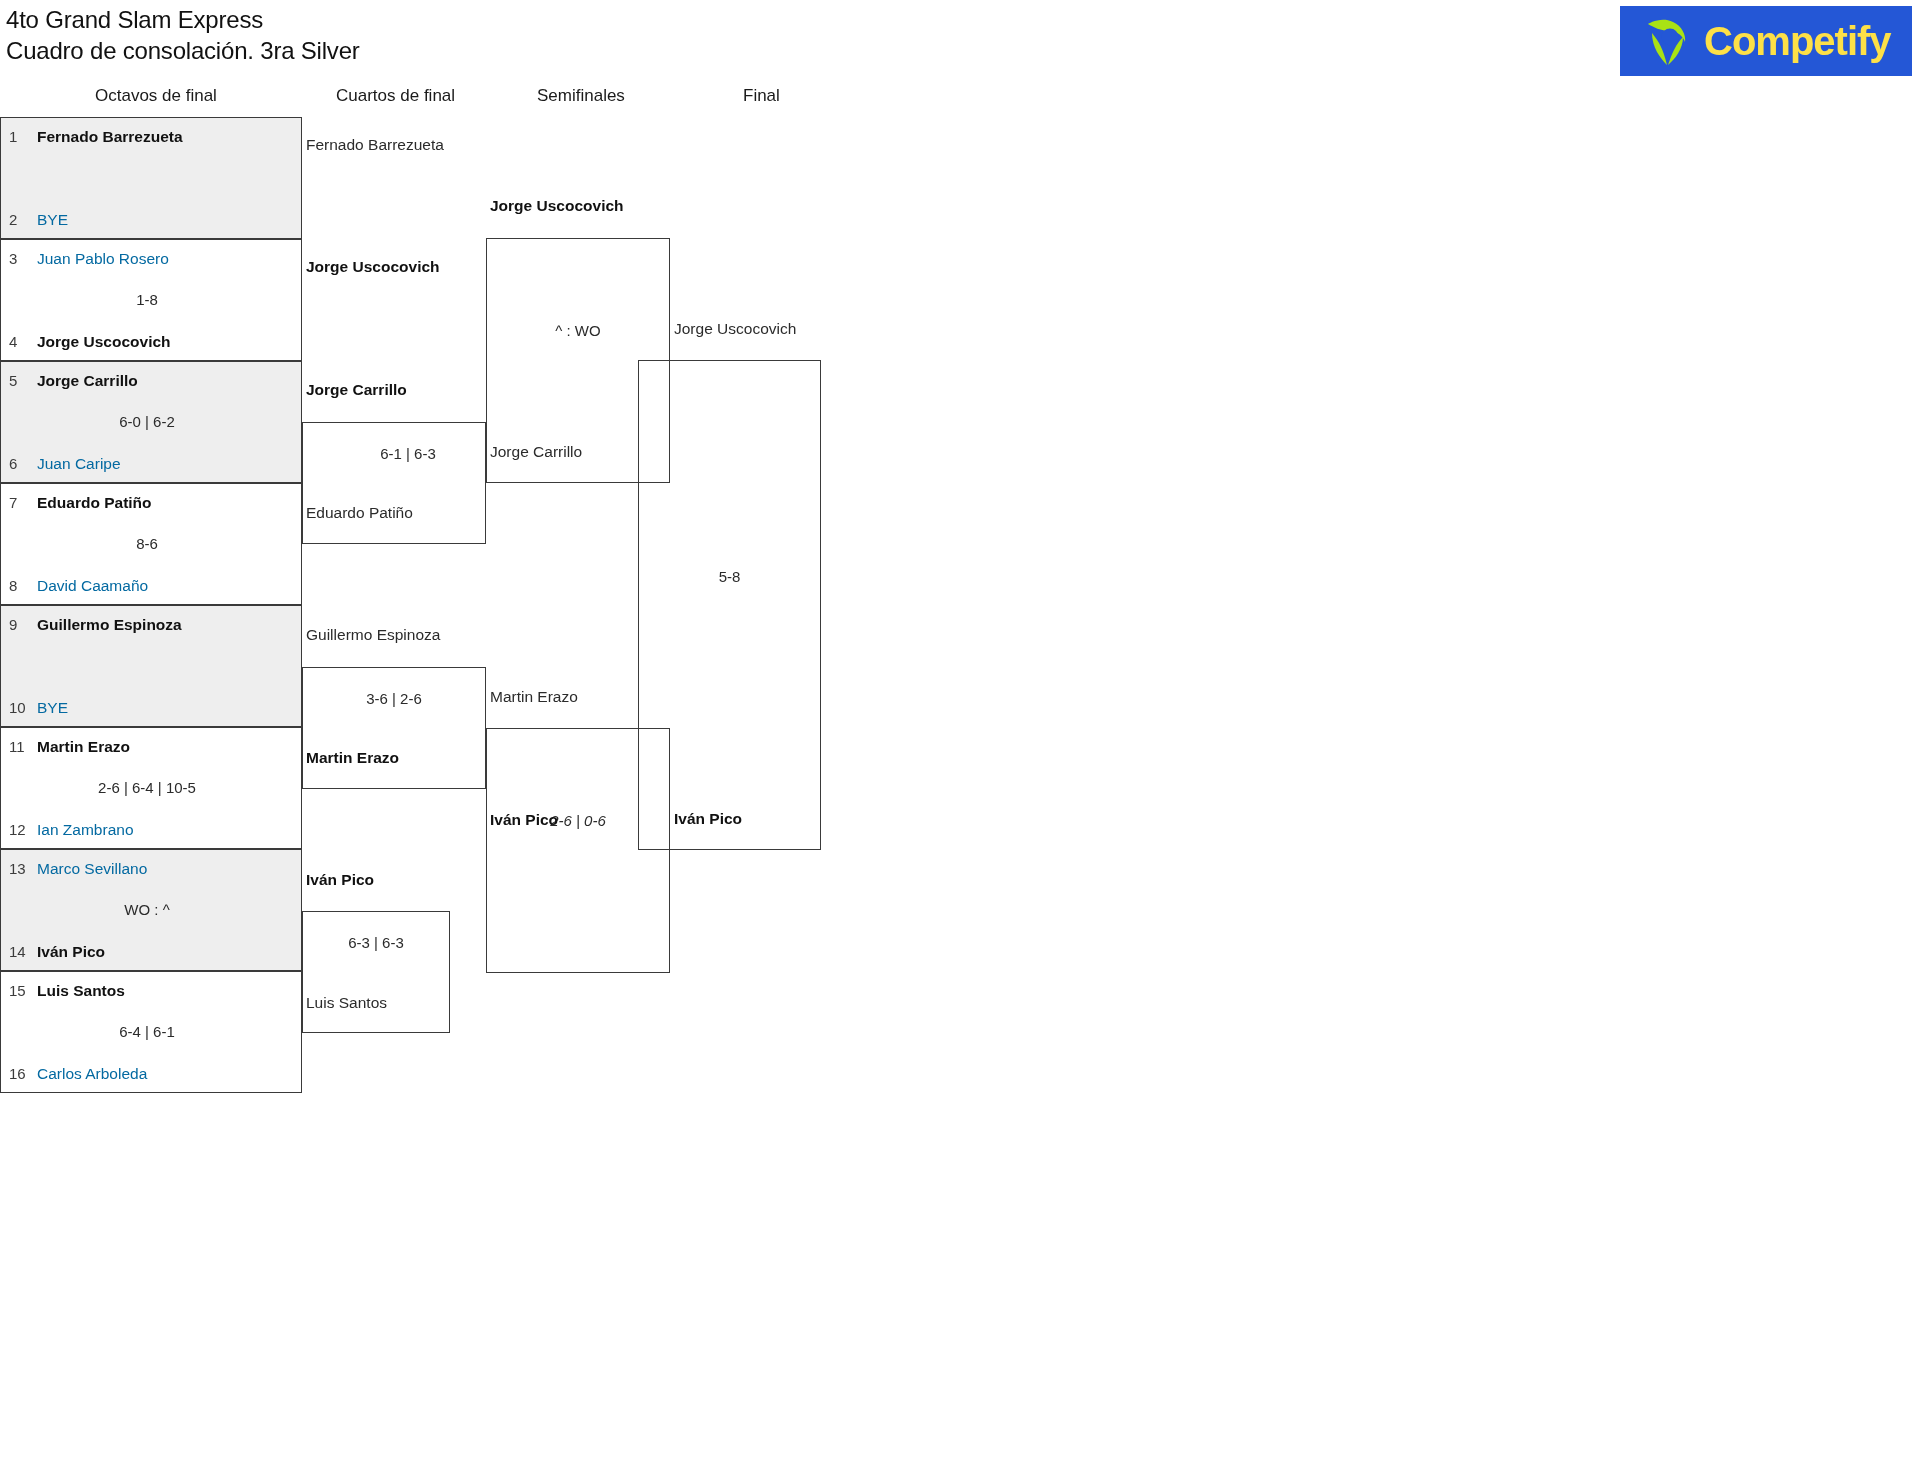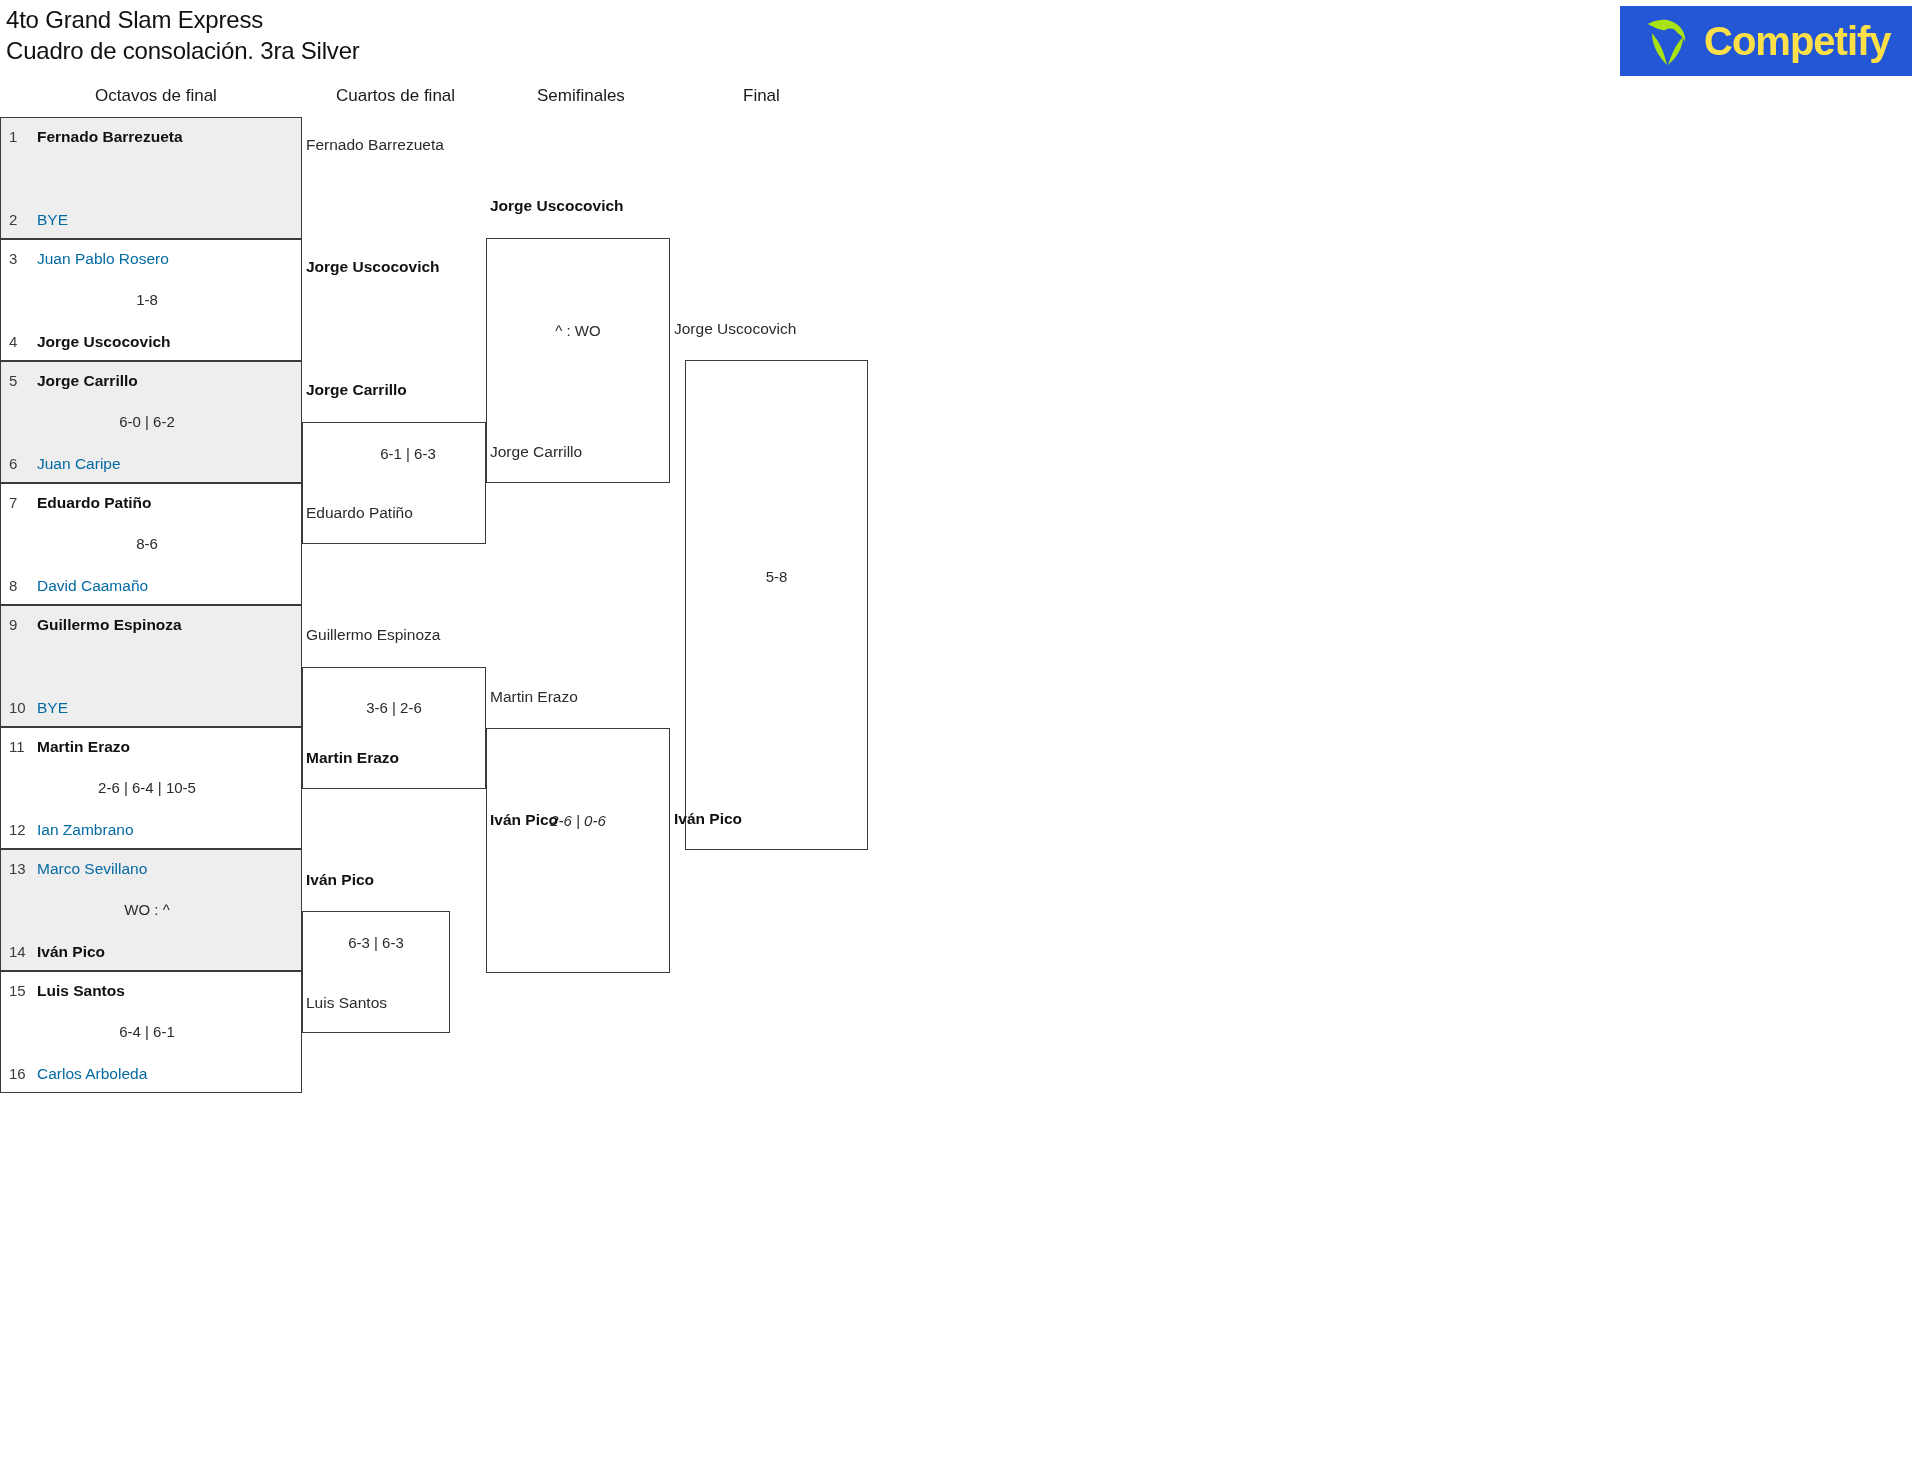--- a/index.html
+++ b/index.html
@@ -207,21 +207,21 @@
   <div class="plabel" style="left:306px;top:136px;">Fernado Barrezueta</div>
   <div class="plabel win" style="left:306px;top:258px;">Jorge Uscocovich</div>
 
   <div class="mbox" style="left:302px;top:422px;width:184px;height:122px;">
     <div class="mscore" style="top:22px;padding-left:28px;">6-1 | 6-3</div>
   </div>
   <div class="plabel win" style="left:306px;top:381px;">Jorge Carrillo</div>
   <div class="plabel" style="left:306px;top:504px;">Eduardo Patiño</div>
 
   <div class="mbox" style="left:302px;top:667px;width:184px;height:122px;">
-    <div class="mscore" style="top:22px;margin-top:9px;">3-6 | 2-6</div>
+    <div class="mscore" style="top:22px;">3-6 | 2-6</div>
   </div>
   <div class="plabel" style="left:306px;top:626px;">Guillermo Espinoza</div>
   <div class="plabel win" style="left:306px;top:749px;">Martin Erazo</div>
 
   <div class="mbox" style="left:302px;top:911px;width:148px;height:122px;">
     <div class="mscore" style="top:22px;">6-3 | 6-3</div>
   </div>
   <div class="plabel win" style="left:306px;top:871px;">Iván Pico</div>
   <div class="plabel" style="left:306px;top:994px;">Luis Santos</div>
 
@@ -230,19 +230,19 @@
   </div>
   <div class="plabel win" style="left:490px;top:197px;">Jorge Uscocovich</div>
   <div class="plabel" style="left:490px;top:443px;">Jorge Carrillo</div>
 
   <div class="mbox" style="left:486px;top:728px;width:184px;height:245px;">
     <div class="mscore" style="top:83px;font-style:italic;">2-6 | 0-6</div>
   </div>
   <div class="plabel" style="left:490px;top:688px;">Martin Erazo</div>
   <div class="plabel win" style="left:490px;top:811px;">Iván Pico</div>
 
-  <div class="mbox" style="left:685px;top:360px;width:183px;height:490px;">
+  <div class="mbox" style="left:638px;top:360px;width:183px;height:490px;">
     <div class="mscore" style="top:207px;">5-8</div>
   </div>
   <div class="plabel" style="left:674px;top:320px;">Jorge Uscocovich</div>
   <div class="plabel win" style="left:674px;top:810px;">Iván Pico</div>
 
 </div>
 
 </body></html>

